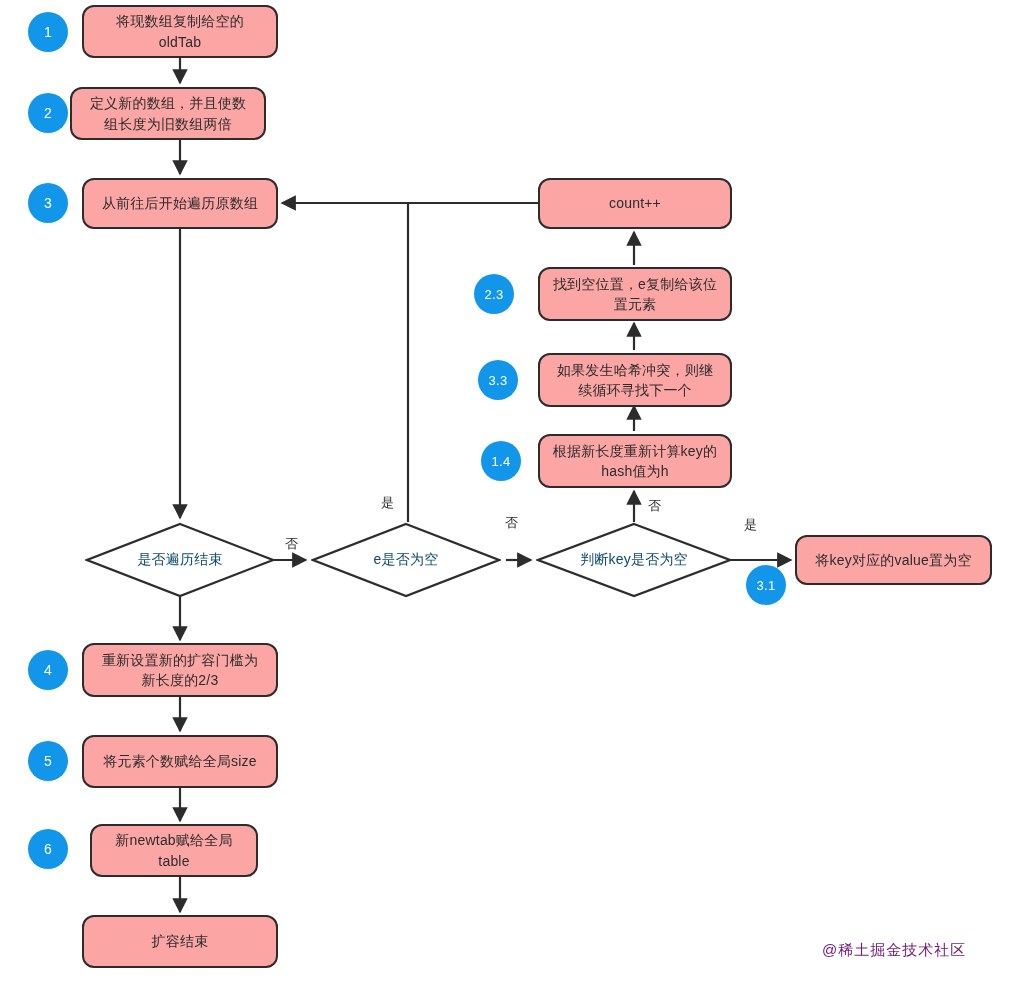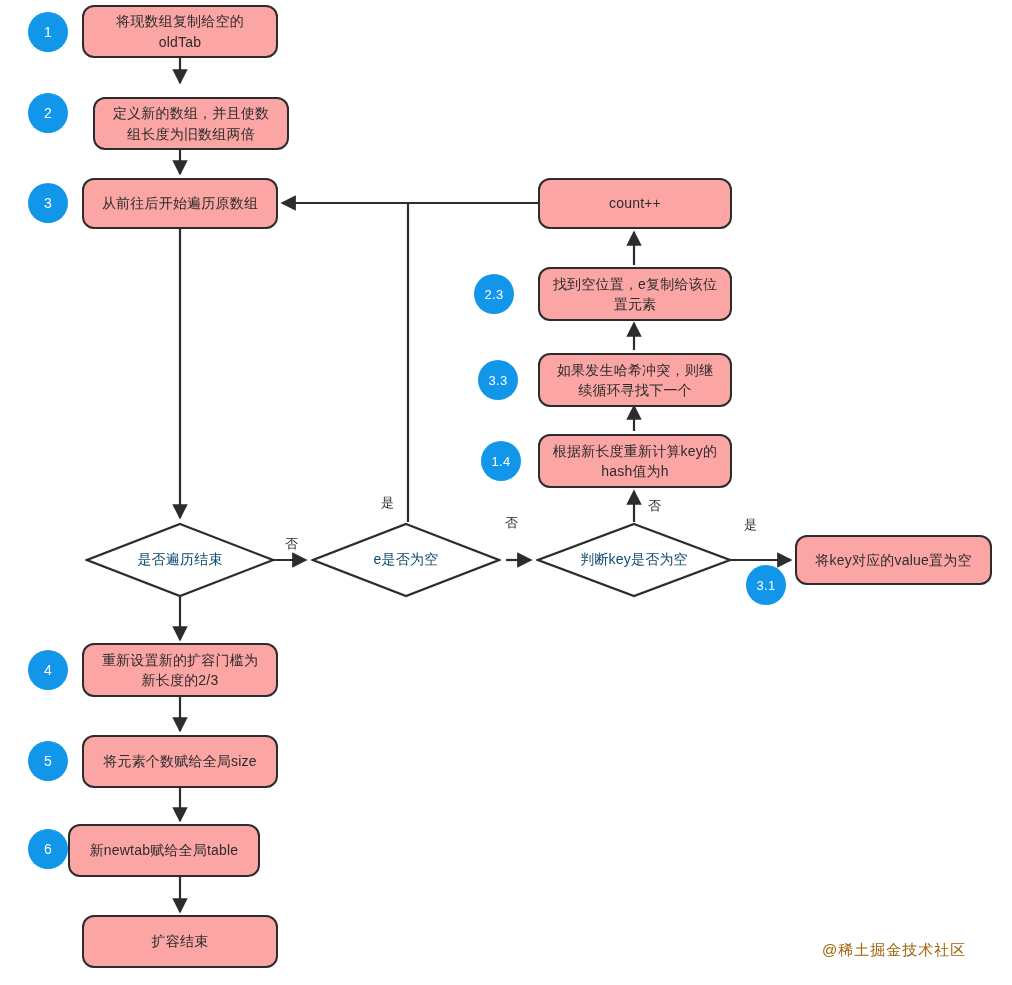--- a/index.html
+++ b/index.html
@@ -87,21 +87,21 @@
     color: #2c2c2c;
     background: transparent;
     letter-spacing: 0.2px;
     white-space: nowrap;
   }
 
   
   .watermark {
     position: absolute;
     font-size: 15px;
-    color: #a16207;
+    color: #701a75;
     letter-spacing: 1px;
     white-space: nowrap;
   }
 </style>
 </head>
 <body>
 
 <svg id="flow-canvas" viewBox="0 0 1012 985" width="1012" height="985" xmlns="http://www.w3.org/2000/svg">
   <defs>
     <marker id="arrow" viewBox="0 0 10 10" refX="9" refY="5" markerWidth="7" markerHeight="7" orient="auto-start-reverse">
@@ -140,31 +140,31 @@
 
     <path d="M 180 877 L 180 912"></path>
   </g>
 
   <path d="M 538 203 L 408 203" stroke="#2c2c2c" stroke-width="2.2" fill="none"></path>
 </svg>
 
 <div class="node-box" style="left:82px; top:5px; width:196px; height:53px;">将现数组复制给空的
 oldTab</div>
 
-<div class="node-box" style="left:93px; top:87px; width:196px; height:53px;margin-top:10px;">定义新的数组，并且使数
+<div class="node-box" style="left:70px; top:87px; width:196px; height:53px;">定义新的数组，并且使数
 组长度为旧数组两倍</div>
 
 <div class="node-box" style="left:82px; top:178px; width:196px; height:51px;">从前往后开始遍历原数组</div>
 
 <div class="node-box" style="left:82px; top:643px; width:196px; height:54px;">重新设置新的扩容门槛为
 新长度的2/3</div>
 
 <div class="node-box" style="left:82px; top:735px; width:196px; height:53px;">将元素个数赋给全局size</div>
 
-<div class="node-box" style="left:68px; top:824px; width:192px; height:53px;">新newtab赋给全局table</div>
+<div class="node-box" style="left:90px; top:824px; width:168px; height:53px;">新newtab赋给全局table</div>
 
 <div class="node-box" style="left:82px; top:915px; width:196px; height:53px;">扩容结束</div>
 
 <div class="node-box" style="left:538px; top:178px; width:194px; height:51px;">count++</div>
 
 <div class="node-box" style="left:538px; top:267px; width:194px; height:54px;">找到空位置，e复制给该位
 置元素</div>
 
 <div class="node-box" style="left:538px; top:353px; width:194px; height:54px;">如果发生哈希冲突，则继
 续循环寻找下一个</div>

